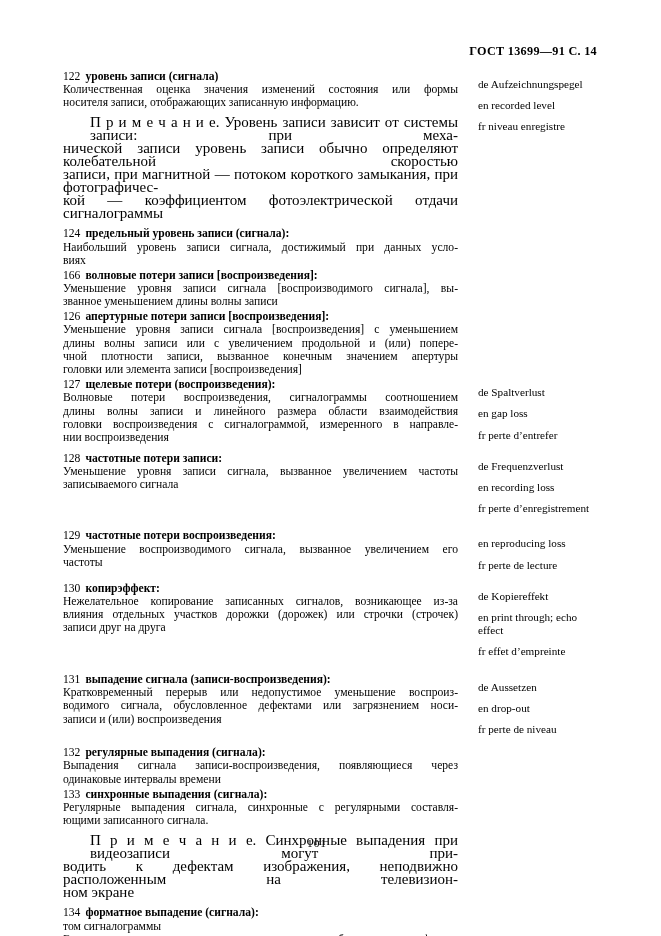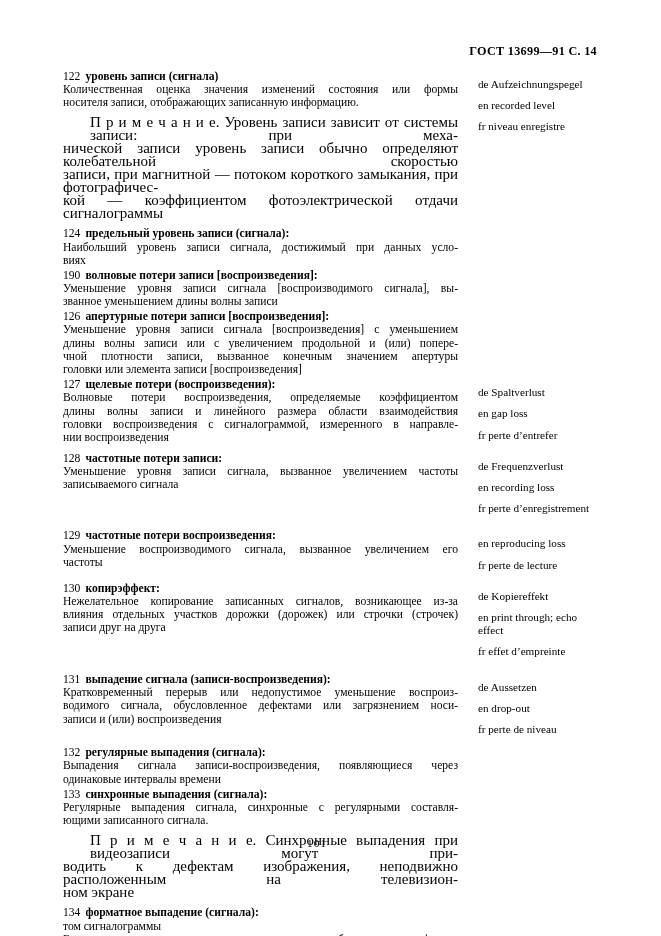--- a/index.html
+++ b/index.html
@@ -78,40 +78,40 @@
       <div class="entry">
         <div class="left">
           <div class="line term-line"><span class="num">124</span><b class="term">предельный уровень записи (сигнала):</b></div>
           <div class="line jline">Наибольший уровень записи сигнала, достижимый при данных усло-</div>
           <div class="line jline last">виях</div>
         </div>
         <div class="right"></div>
       </div>
       <div class="entry">
         <div class="left">
-          <div class="line term-line"><span class="num">190</span><b class="term">волновые потери записи [воспроизведения]:</b></div>
+          <div class="line term-line"><span class="num">166</span><b class="term">волновые потери записи [воспроизведения]:</b></div>
           <div class="line jline">Уменьшение уровня записи сигнала [воспроизводимого сигнала], вы-</div>
           <div class="line jline last">званное уменьшением длины волны записи</div>
         </div>
         <div class="right"></div>
       </div>
       <div class="entry">
         <div class="left">
           <div class="line term-line"><span class="num">126</span><b class="term">апертурные потери записи [воспроизведения]:</b></div>
           <div class="line jline">Уменьшение уровня записи сигнала [воспроизведения] с уменьшением</div>
           <div class="line jline">длины волны записи или с увеличением продольной и (или) попере-</div>
           <div class="line jline">чной плотности записи, вызванное конечным значением апертуры</div>
           <div class="line jline last">головки или элемента записи [воспроизведения]</div>
         </div>
         <div class="right"></div>
       </div>
       <div class="entry">
         <div class="left">
           <div class="line term-line"><span class="num">127</span><b class="term">щелевые потери (воспроизведения):</b></div>
-          <div class="line jline">Волновые потери воспроизведения, определяемые коэффициентом</div>
+          <div class="line jline">Волновые потери воспроизведения, сигналограммы соотношением</div>
           <div class="line jline">длины волны записи и линейного размера области взаимодействия</div>
           <div class="line jline">головки воспроизведения с сигналограммой, измеренного в направле-</div>
           <div class="line jline last">нии воспроизведения</div>
         </div>
         <div class="right">
           <div class="trans"><span class="lang">de</span> Spaltverlust</div>
           <div class="trans"><span class="lang">en</span> gap loss</div>
           <div class="trans"><span class="lang">fr</span> perte d’entrefer</div>
         </div>
       </div>

